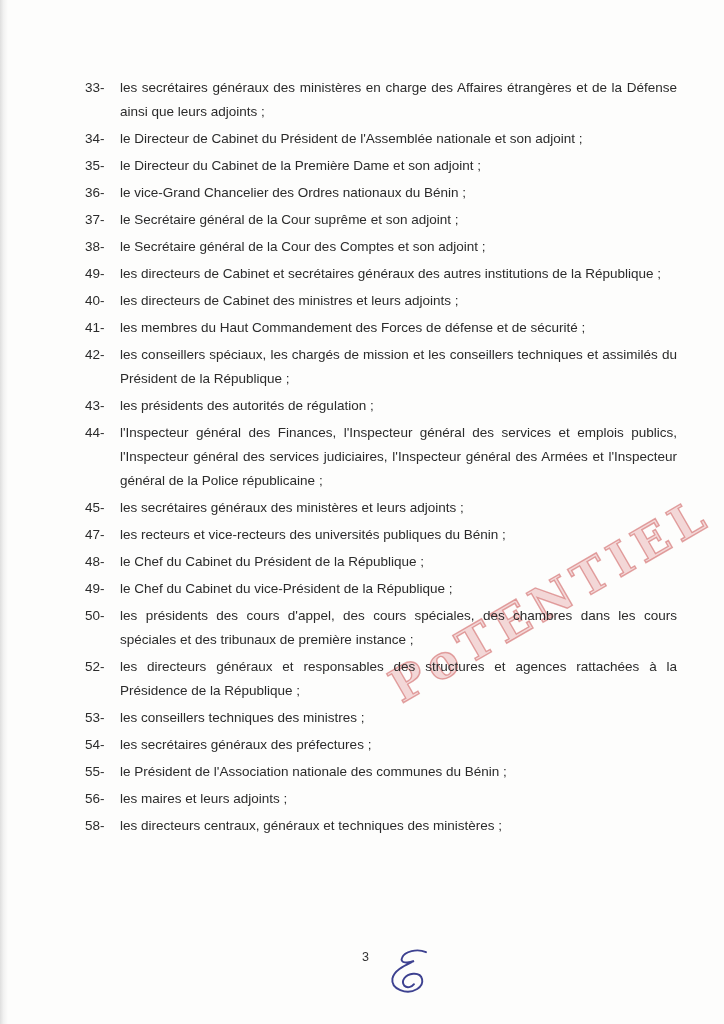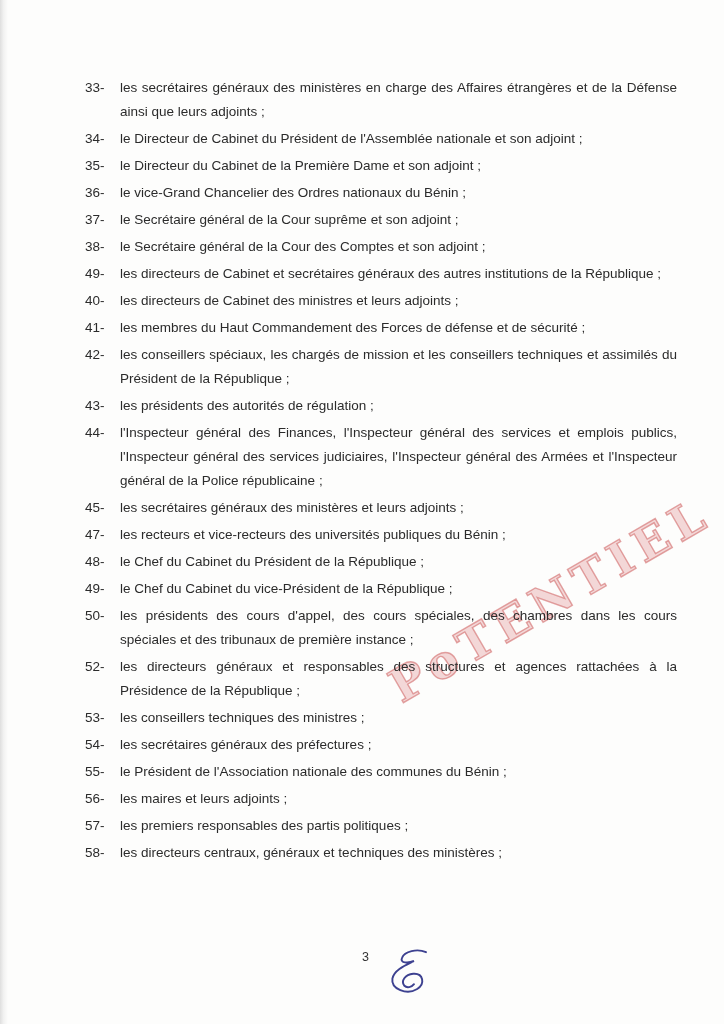--- a/index.html
+++ b/index.html
@@ -194,24 +194,20 @@
   <div class="row">
     <span class="num">55-</span>
     <span class="txt">le Président de l'Association nationale des communes du Bénin ;</span>
   </div>
 
   <div class="row">
     <span class="num">56-</span>
     <span class="txt">les maires et leurs adjoints ;</span>
   </div>
 
-  <div class="row">
-    <span class="num">57-</span>
-    <span class="txt">les premiers responsables des partis politiques ;</span>
-  </div>
 
   <div class="row">
     <span class="num">58-</span>
     <span class="txt">les directeurs centraux, généraux et techniques des ministères ;</span>
   </div>
 </div>
 
   <span class="pagenum">3</span>
 
   <svg class="signature" viewBox="0 0 60 66" fill="none" xmlns="http://www.w3.org/2000/svg">

